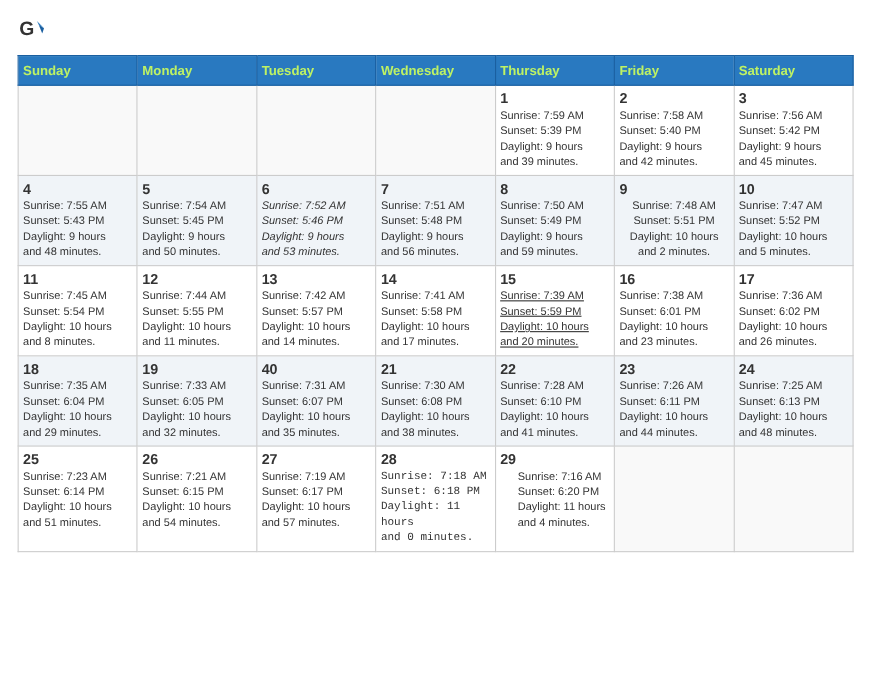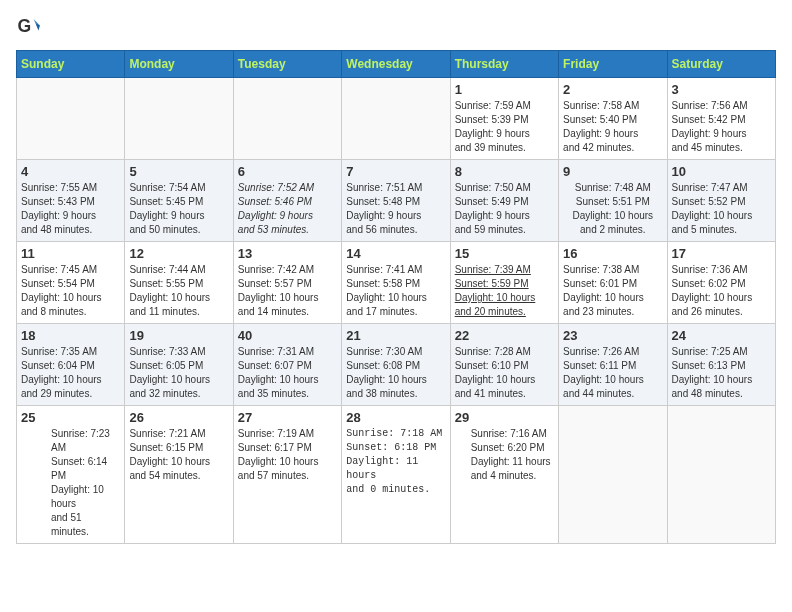--- a/index.html
+++ b/index.html
@@ -311,21 +311,21 @@
           <span class="day-number">24</span>
           <div class="day-info" style="white-space: pre-line;">Sunrise: 7:25 AM
 Sunset: 6:13 PM
 Daylight: 10 hours
 and 48 minutes.</div>
         </td>
       </tr>
       <tr>
         <td>
           <span class="day-number">25</span>
-          <div class="day-info" style="white-space: pre-line; margin-left: 30px;">Sunrise: 7:23 AM
+          <div class="day-info" style="white-space: pre-line;">Sunrise: 7:23 AM
 Sunset: 6:14 PM
 Daylight: 10 hours
 and 51 minutes.</div>
         </td>
         <td>
           <span class="day-number">26</span>
           <div class="day-info" style="white-space: pre-line;">Sunrise: 7:21 AM
 Sunset: 6:15 PM
 Daylight: 10 hours
 and 54 minutes.</div>

